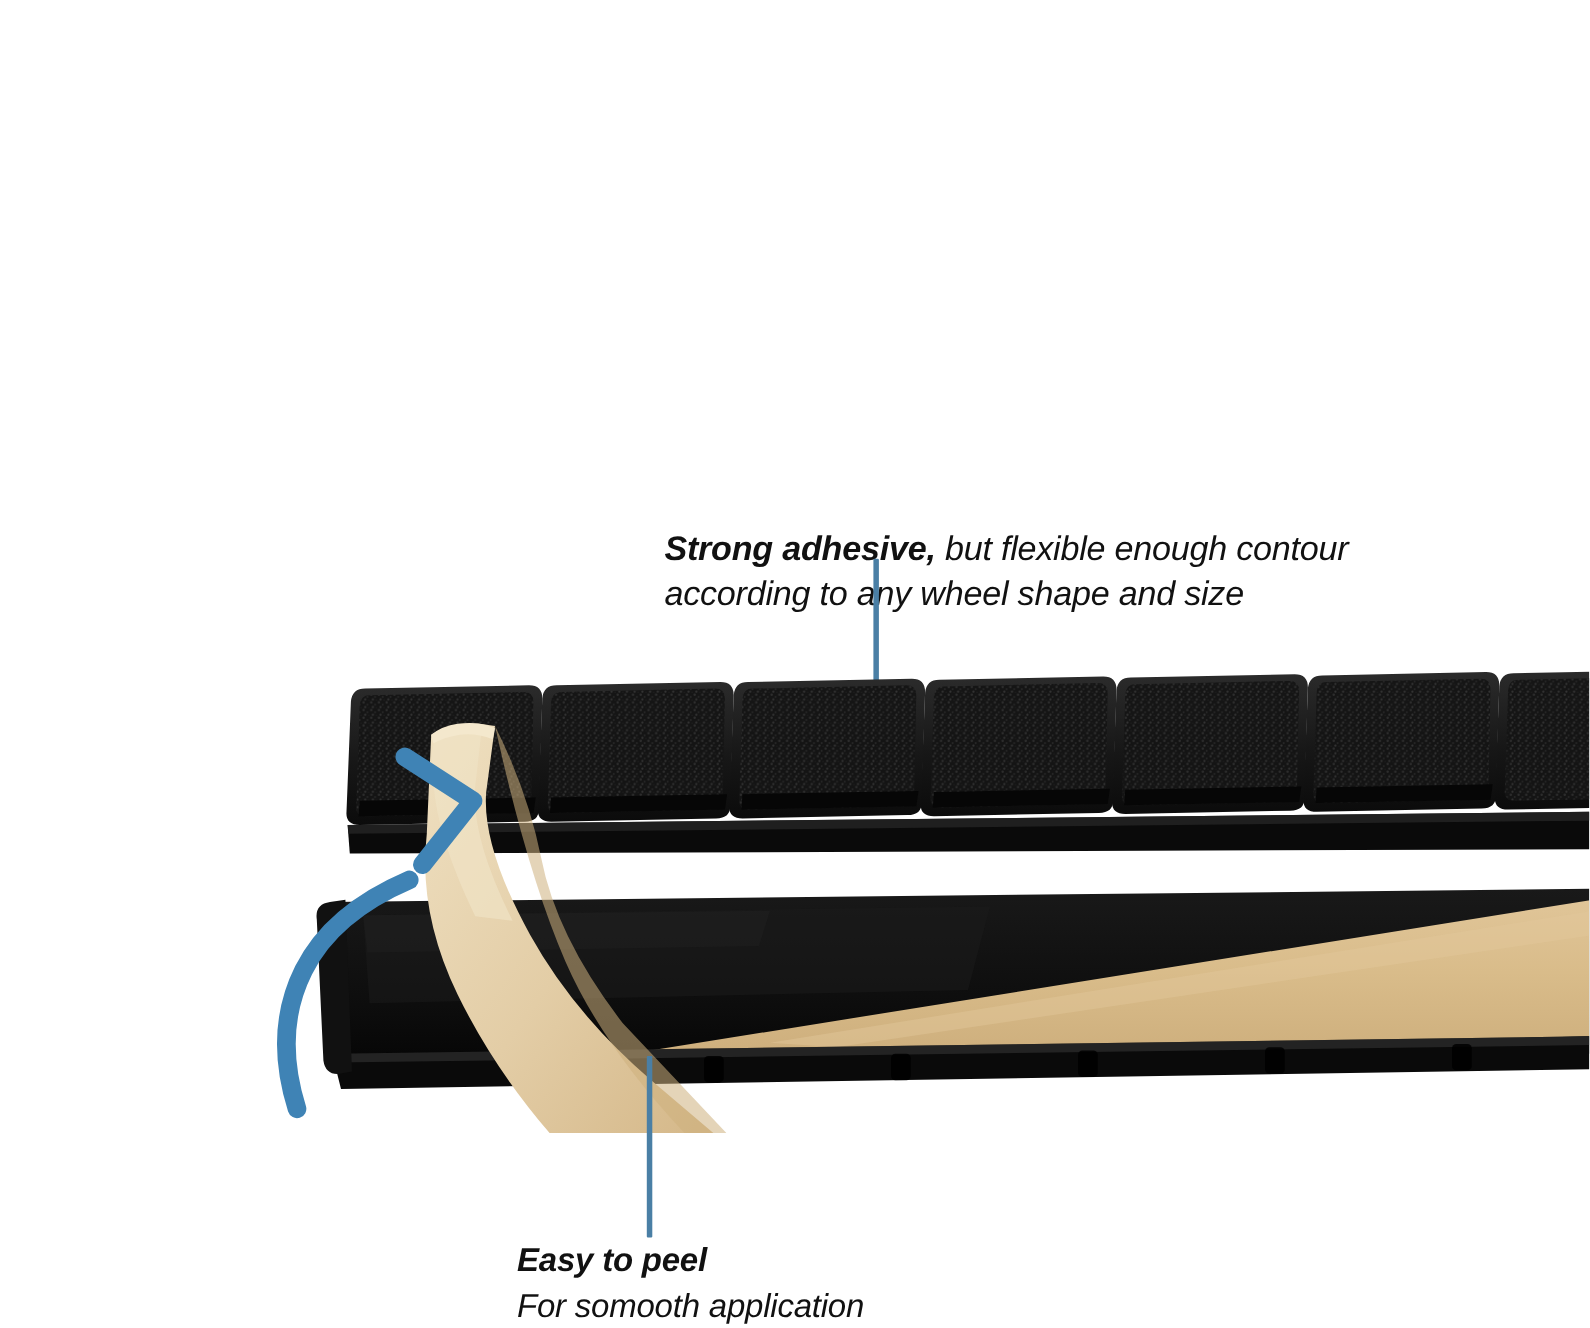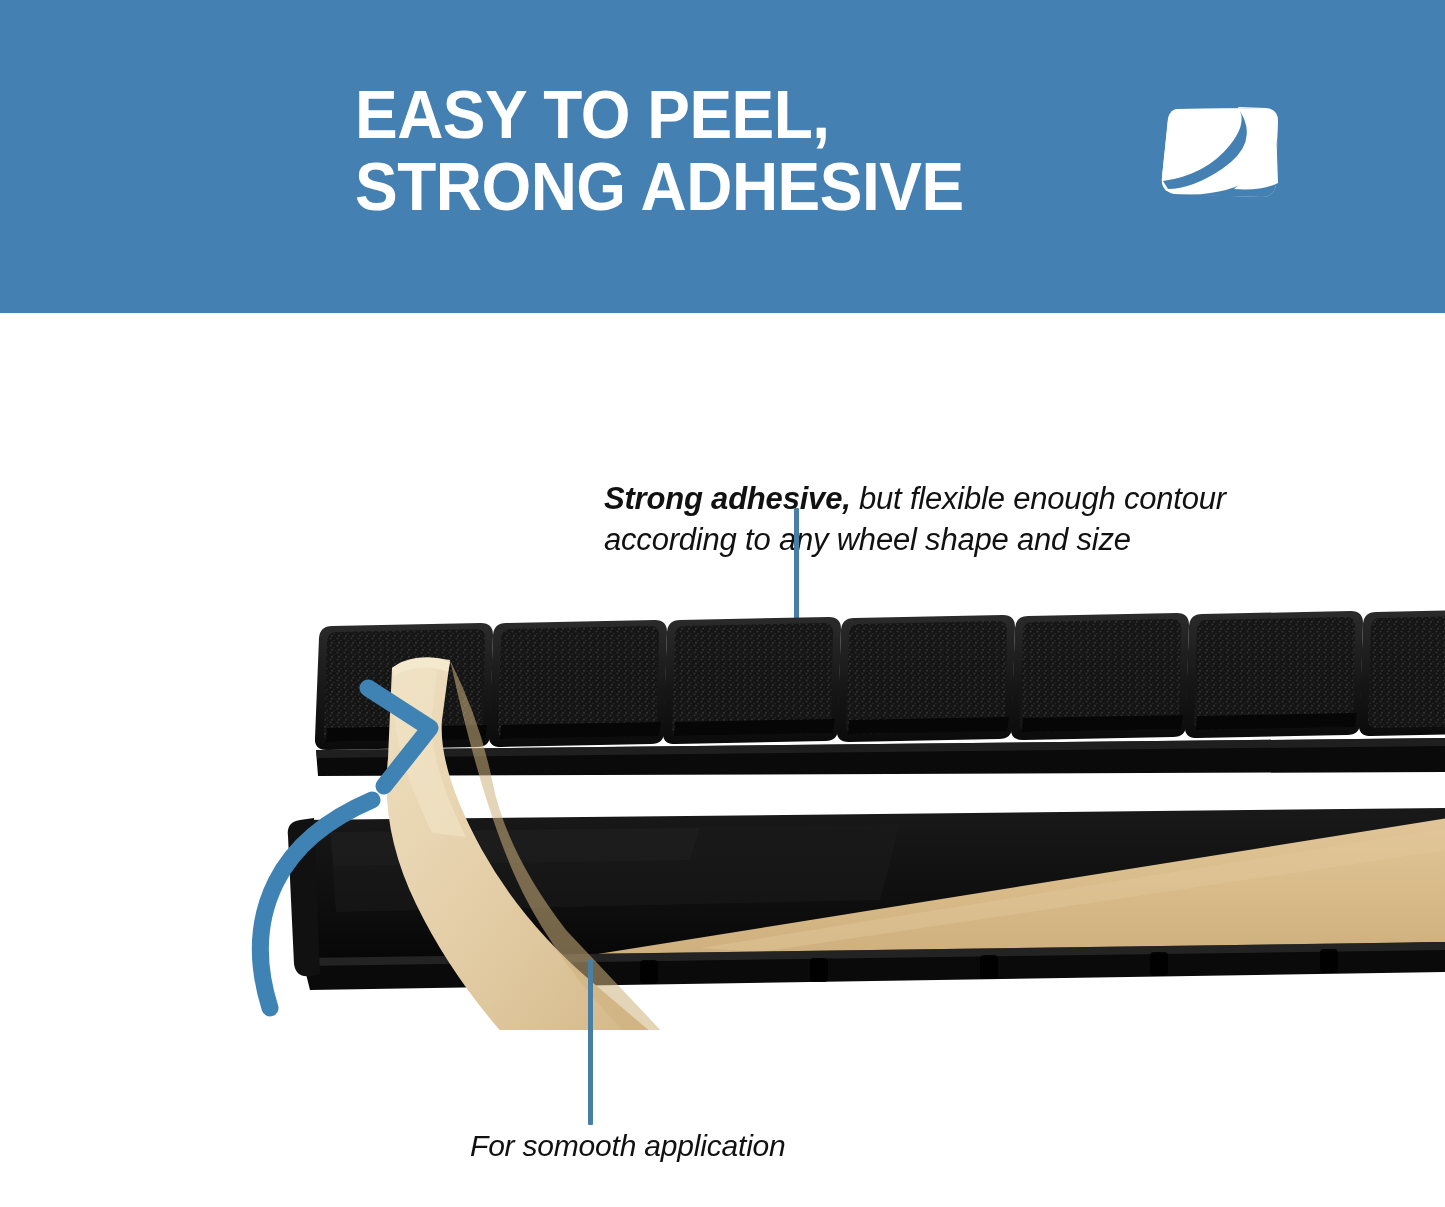--- a/index.html
+++ b/index.html
@@ -120,40 +120,20 @@
   }
   #photo-stage svg {
     display: block;
   }
 </style>
 </head>
 <body>
 
 <div id="page">
 
-  <div class="header-band">
-    <div class="header-inner">
-
-      <div class="header-title">EASY TO PEEL,
-STRONG ADHESIVE</div>
-
-      <div class="brand-logo">
-        <svg viewBox="0 0 120 108" width="120" height="108" aria-hidden="true">
-
-          <path d="M18 10 Q10 10 8 20 L2 78 Q0 92 14 95 L100 98 Q114 98 116 86 L118 22 Q118 10 106 9 Z" fill="#ffffff"></path>
-
-          <path d="M118 22 Q118 10 106 9 L78 8 Q92 34 70 58 Q44 86 6 92 L2 78 L8 20 Q10 10 18 10 L106 9 Q118 10 118 22 Z" fill="#ffffff"></path>
-          <path d="M80 12 Q100 44 62 70 Q32 90 8 90 L3 82 Q46 76 70 46 Q86 26 80 12 Z" fill="#4580b2"></path>
-          <path d="M118 30 Q118 62 88 82 Q64 96 20 96 L102 98 Q114 98 116 86 Z" fill="#4580b2"></path>
-          <path d="M116 26 L118 84 Q102 92 74 90 Q100 70 104 40 Q106 30 116 26 Z" fill="#ffffff"></path>
-        </svg>
-      </div>
-
-    </div>
-  </div>
 
   <div class="callout" id="callout-top">
     <span class="lead">Strong adhesive,</span><span class="rest"> but flexible enough contour according to any wheel shape and size</span>
   </div>
   <div class="leader-line" id="leader-top"></div>
 
   <div id="photo-stage">
     <svg viewBox="0 0 1445 470" width="1445" height="470" aria-hidden="true">
       <defs>
 
@@ -270,16 +250,17 @@
         <g fill="none" stroke="#3f83b5" stroke-width="17" stroke-linecap="round" stroke-linejoin="round">
           <path d="M90 108 L152 148 L106 206" transform="translate(278,20)"></path>
         </g>
 
       </g>
     </svg>
   </div>
 
   <div class="leader-line" id="leader-bottom"></div>
   <div class="callout" id="callout-bottom">
+    <span class="lead">Easy to peel</span>
     <span class="sub">For somooth application</span>
   </div>
 
 </div>
 
 </body></html>

